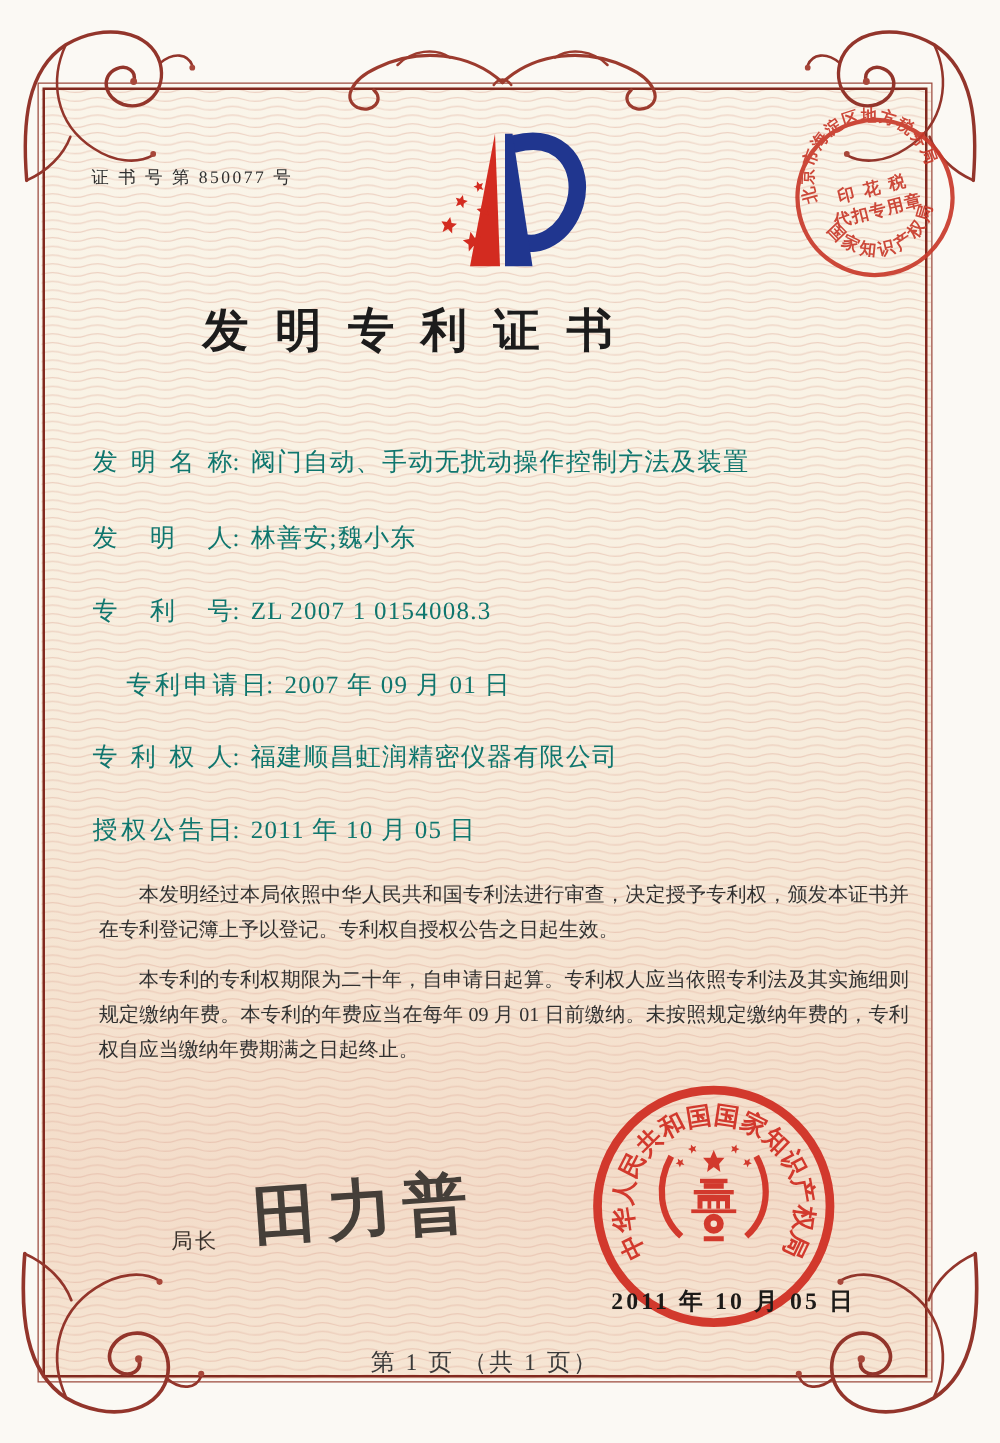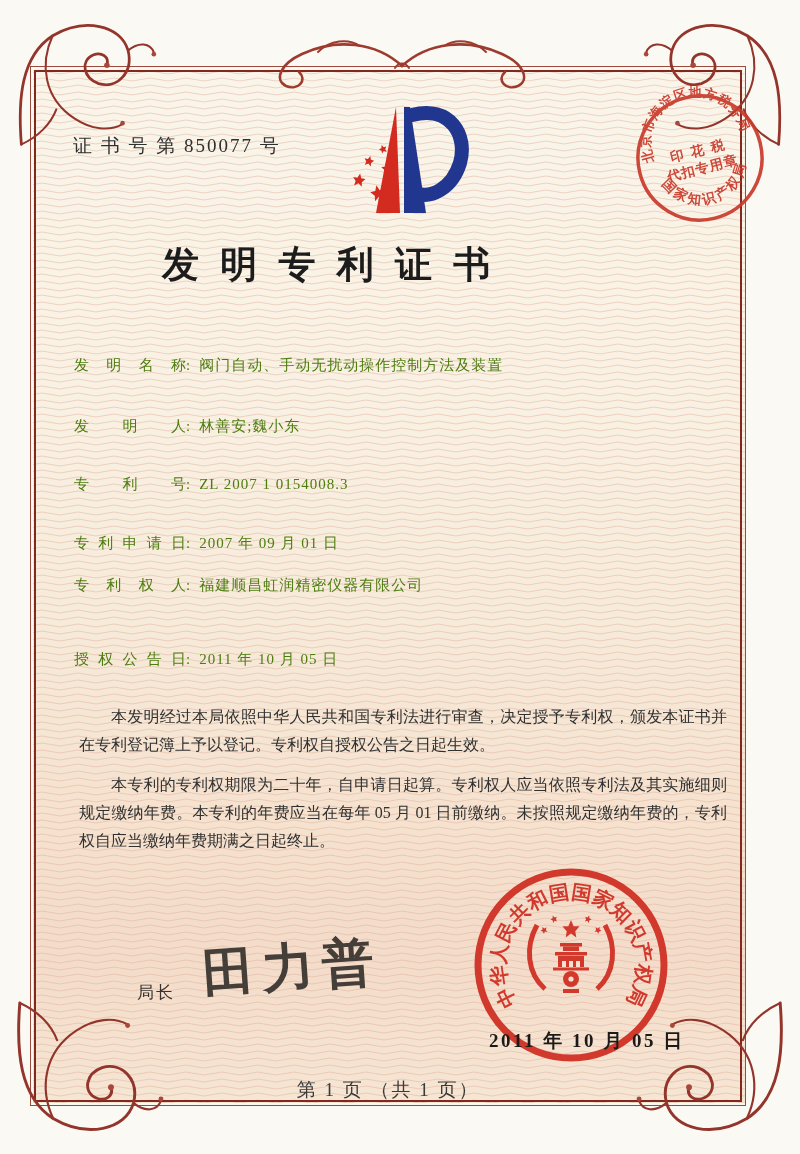--- a/index.html
+++ b/index.html
@@ -29,39 +29,39 @@
   .border-inner {
     position:absolute; left:3px; top:3px; right:3px; bottom:3px;
     border:2.5px solid #82291f;
   }
 
   .ornaments { position:absolute; left:0; top:0; width:800px; height:1154px; z-index:3; }
 
   .content { position:absolute; z-index:5; }
 
   .cert-no {
-    left:73px; top:133px; font-size:19px; letter-spacing:2px; color:#2f2f2f;
+    left:73px; top:133px; font-size:14px; letter-spacing:2px; color:#2f2f2f;
   }
   .logo-box { left:330px; top:101px; z-index:5; }
   .tax-stamp-box { left:624px; top:82px; z-index:6; opacity:.92; }
 
   .title {
     left:30px; top:240px; width:592px; text-align:center;
     font-size:37px; font-weight:bold; letter-spacing:6px; color:#1c1c1c;
     padding-left:6px;
   }
 
-  .field-row { left:74px; font-size:15px; color:#4d7c0f; white-space:nowrap; }
+  .field-row { left:74px; font-size:20px; color:#0f766e; white-space:nowrap; }
   .field-label {
     display:inline-block; width:112px; text-align:justify; text-align-last:justify;
   }
   .field-colon { display:inline-block; margin-right:9px; }
   .field-value { letter-spacing:1px; }
   .row-0 { top:356px; } .row-1 { top:417px; } .row-2 { top:475px; }
-  .row-3 { top:534px; } .row-4 { top:576px; } .row-5 { top:650px; }
+  .row-3 { top:534px;margin-left:27px; } .row-4 { top:592px; } .row-5 { top:650px; }
 
   .body-text {
     left:67px; top:691px; width:672px; font-size:16px; line-height:28px;
     color:#313131; text-align:justify;
   }
   .body-text p { text-indent:2em; margin:12px; }
 
   .sig-title { left:137px; top:981px; font-size:17px; letter-spacing:2px; color:#3a322c; }
   .sig-name {
     left:202px; top:933px; font-size:52px; color:#2e2a26;
@@ -187,21 +187,21 @@
 </div>
 <div class="content field-row row-4">
   <span class="field-label">专利权人</span><span class="field-colon">:</span><span class="field-value">福建顺昌虹润精密仪器有限公司</span>
 </div>
 <div class="content field-row row-5">
   <span class="field-label">授权公告日</span><span class="field-colon">:</span><span class="field-value">2011 年 10 月 05 日</span>
 </div>
 
 <div class="content body-text">
   <p>本发明经过本局依照中华人民共和国专利法进行审查，决定授予专利权，颁发本证书并在专利登记簿上予以登记。专利权自授权公告之日起生效。</p>
-  <p>本专利的专利权期限为二十年，自申请日起算。专利权人应当依照专利法及其实施细则规定缴纳年费。本专利的年费应当在每年 05 月 01 日前缴纳。未按照规定缴纳年费的，专利权自应当缴纳年费期满之日起终止。</p>
+  <p>本专利的专利权期限为二十年，自申请日起算。专利权人应当依照专利法及其实施细则规定缴纳年费。本专利的年费应当在每年 09 月 01 日前缴纳。未按照规定缴纳年费的，专利权自应当缴纳年费期满之日起终止。</p>
 </div>
 
 <div class="content sig-title">局长</div>
 <div class="content sig-name">田力普</div>
 
 <svg class="content big-seal-box" width="236" height="220" viewBox="0 0 236 220">
   <defs>
     <path id="sealArc" d="M -54 38 A 66 66 0 1 1 54 38"></path>
     <path id="star2" d="M0 -10 L2.94 -3.09 L9.51 -3.09 L4.76 2.5 L5.88 9.51 L0 5 L-5.88 9.51 L-4.76 2.5 L-9.51 -3.09 L-2.94 -3.09 Z"></path>
   </defs>

